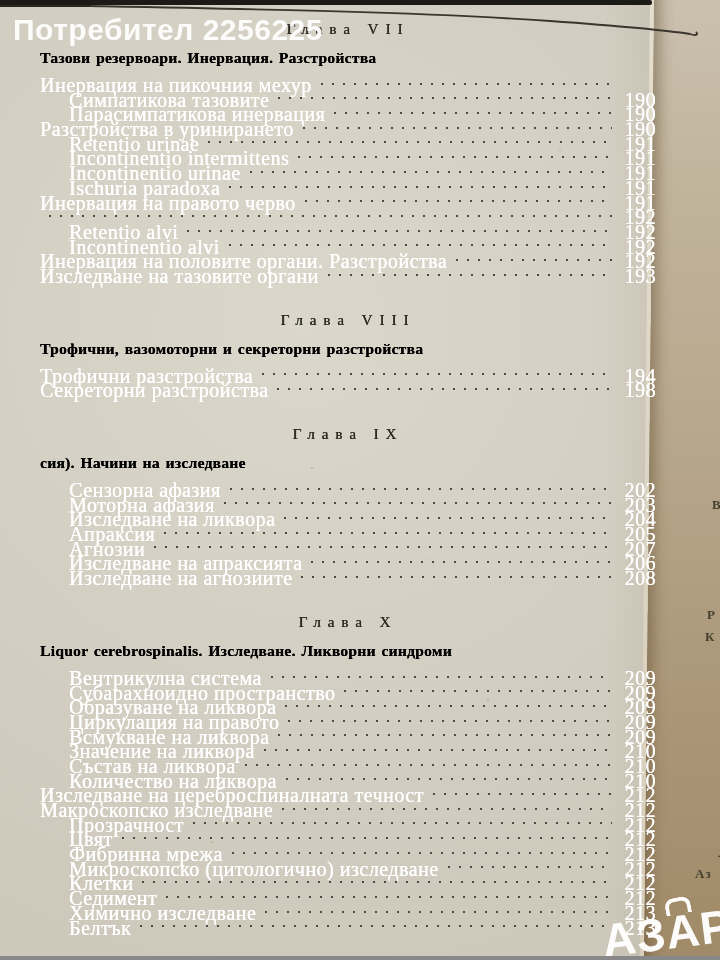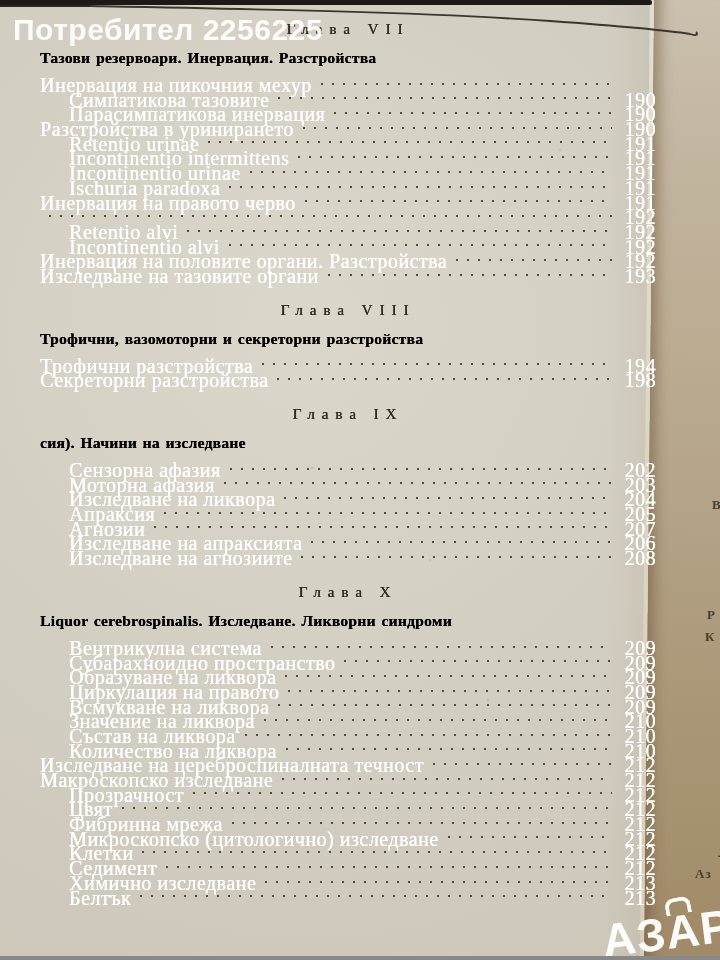--- a/index.html
+++ b/index.html
@@ -29,21 +29,21 @@
     background:linear-gradient(180deg,#e4decf,#d6cdb8);}
 
   
   .top-band{position:absolute;top:0;left:0;width:652px;height:5px;background:#1c1a16;border-radius:0 2px 2px 0;}
   .top-band2{position:absolute;top:5px;left:0;width:92px;height:2px;background:#2a2721;}
   .top-curve{position:absolute;top:0;left:0;}
 
   
   .toc{position:absolute;left:40px;top:20px;width:616px;color:#333028;}
   .ch-head{text-align:center;font-size:15px;letter-spacing:7px;color:#2f2c25;
-    margin-top:21px;text-shadow:0.3px 0 0 currentColor;line-height:18px;}
+    margin-top:31px;text-shadow:0.3px 0 0 currentColor;line-height:18px;}
   .chapter:first-child .ch-head{margin-top:0;}
   .ch-title{font-weight:700;font-size:15.5px;letter-spacing:0.3px;
     word-spacing:1.5px;color:#000000;margin-top:10px;line-height:19px;text-shadow:0.2px 0 0 currentColor;}
   .entries{margin-top:7px;}
   .entry{display:flex;align-items:flex-start;height:14.7px;font-size:20px;
     letter-spacing:0.5px;color:#ffffff;text-shadow:0.35px 0 0 currentColor;}
   .entry .lab{white-space:nowrap;}
   .entry.ind1{padding-left:29px;}
   .dots{flex:1 1 auto;height:4px;margin:0 4px 3px 8px;align-self:flex-end;
     background-image:radial-gradient(circle at 2px 2px, #4e4b41 1.15px, rgba(0,0,0,0) 1.5px);

